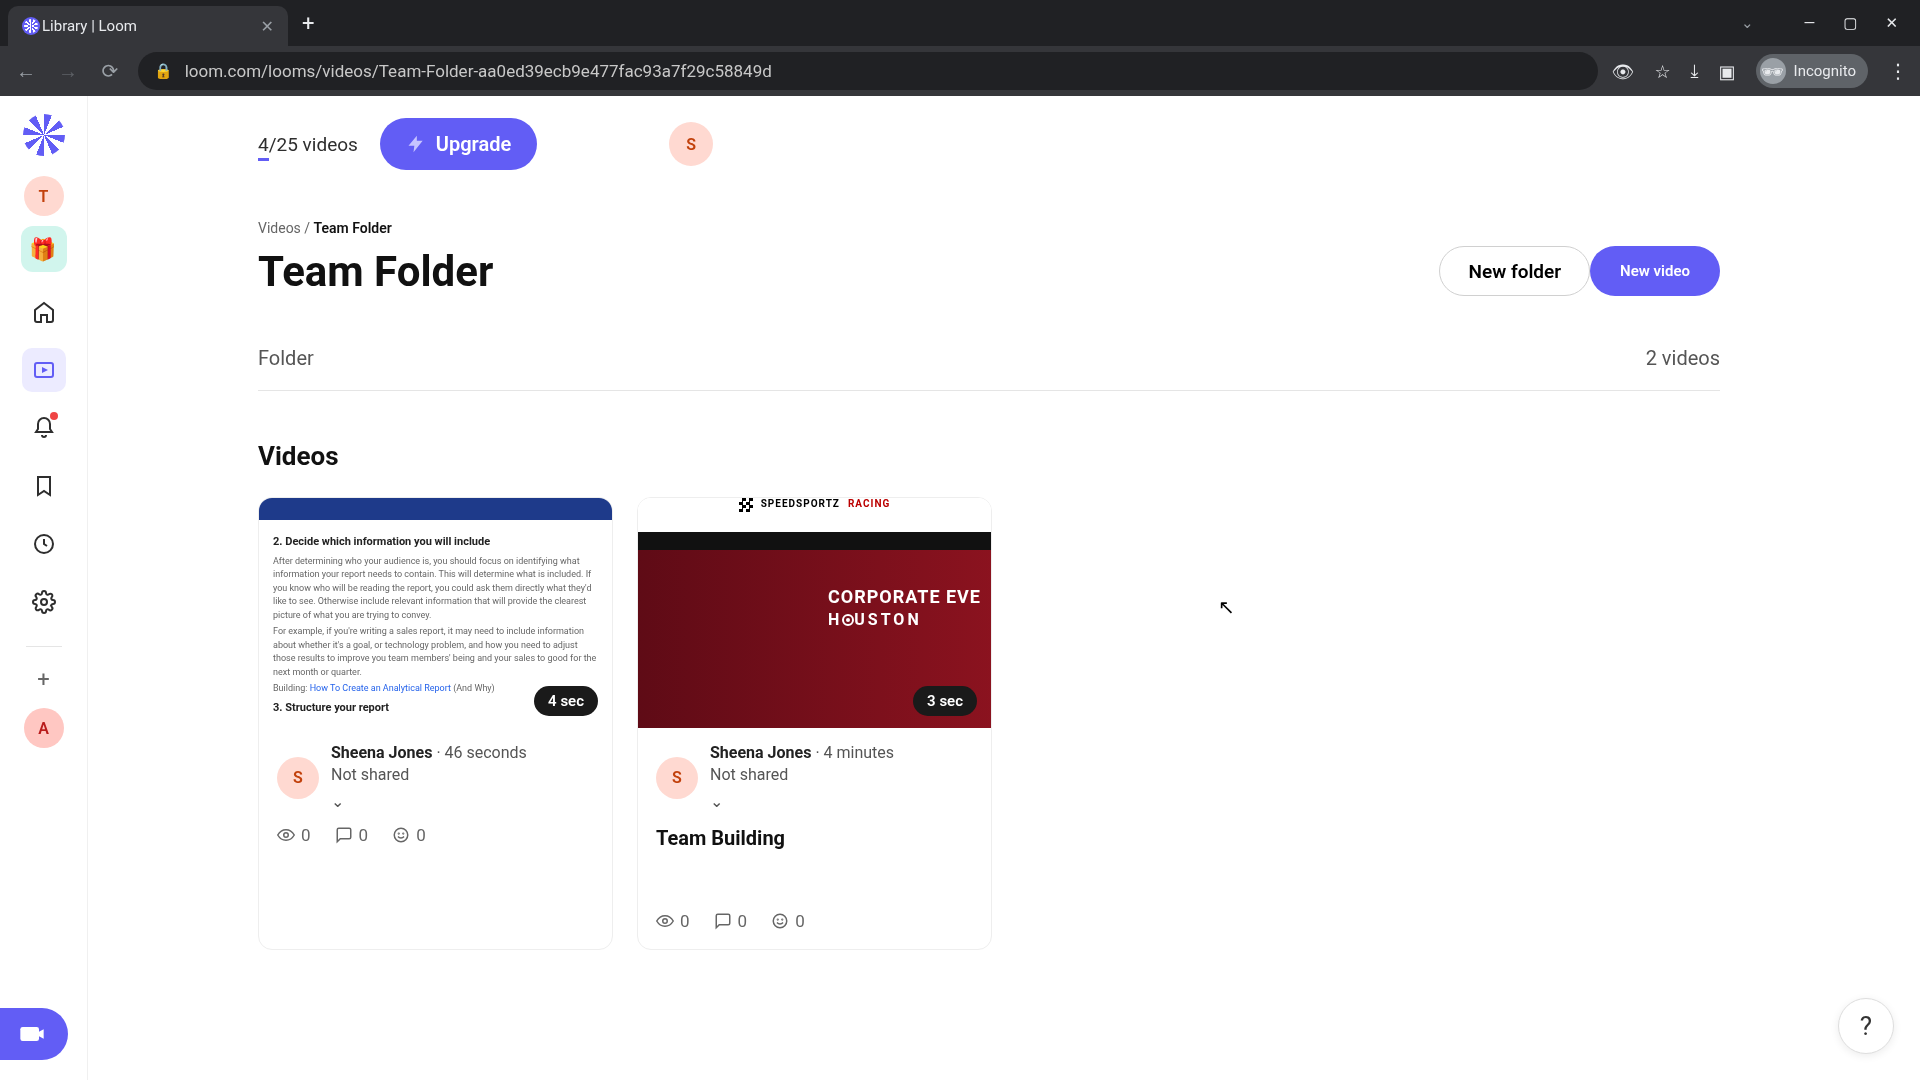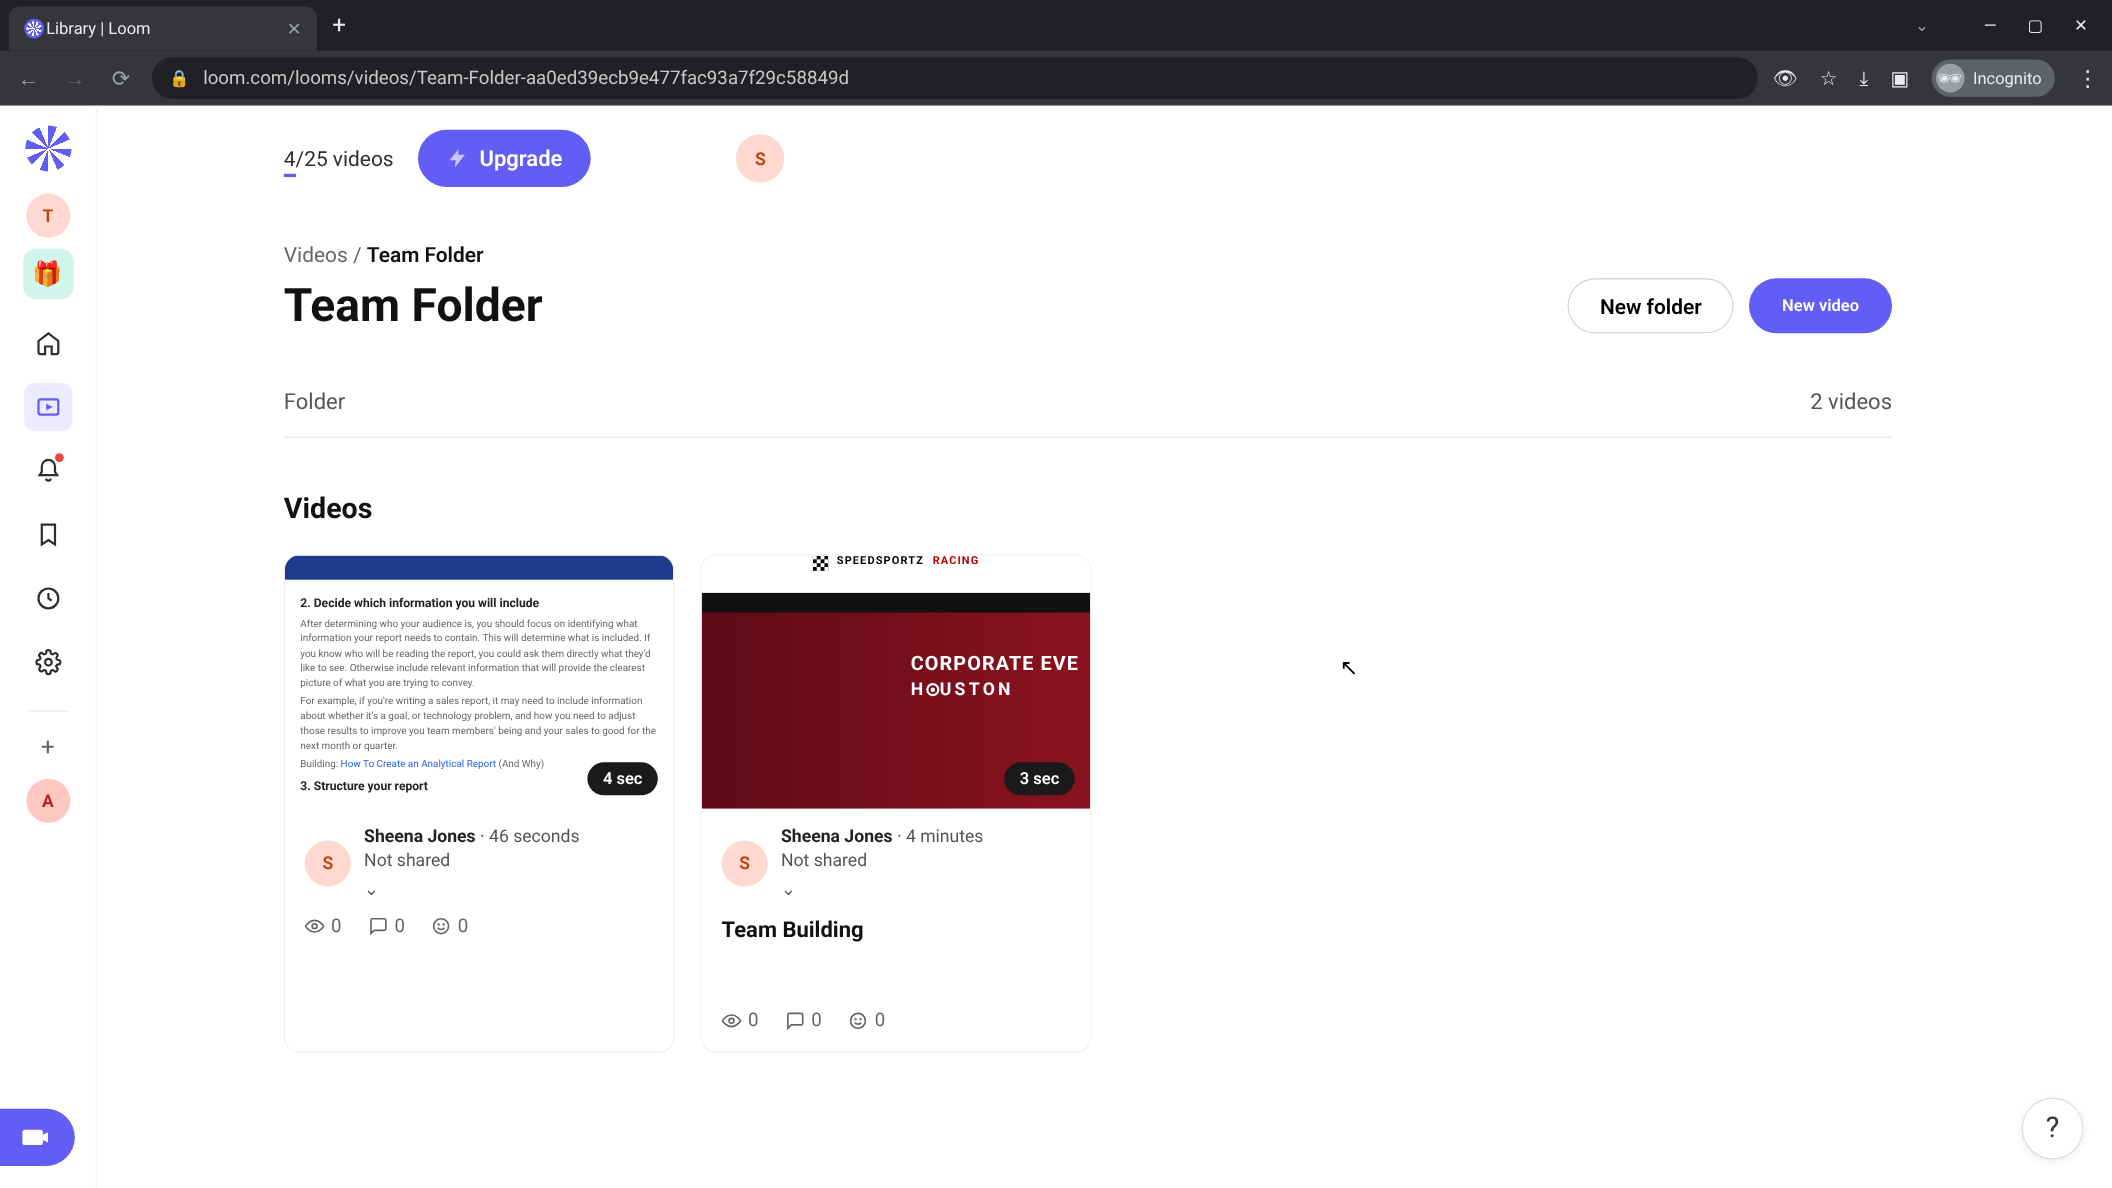--- a/index.html
+++ b/index.html
@@ -55,26 +55,26 @@
 .search-box { flex: 1; display: flex; align-items: center; gap: 14px; border: 1px solid #e5e5e5; border-radius: 999px; height: 58px; padding: 0 24px; }
 .search-box svg { width: 24px; height: 24px; stroke: #666; fill: none; stroke-width: 2; }
 .search-input { border: none; outline: none; font-size: 19px; color: #666; flex: 1; background: transparent; }
 .quota { font-size: 19px; color: #2e2e2e; }
 .quota .used { border-bottom: 3px solid #625df5; padding-bottom: 2px; }
 .upgrade-btn { display: flex; align-items: center; gap: 10px; background: #625df5; color: #fff; border: none; border-radius: 999px; height: 52px; padding: 0 26px; font-size: 20px; font-weight: 600; cursor: pointer; }
 .upgrade-btn svg { width: 20px; height: 20px; fill: #c7c4ff; }
 .user-av { width: 44px; height: 44px; border-radius: 50%; background: #ffd9d1; color: #c2410c; display: flex; align-items: center; justify-content: center; font-weight: 600; margin-left: 110px; }
 
 .content { padding: 50px 200px 0 170px; }
-.crumbs { font-size: 19px; color: #666; margin-bottom: 10px; }
+.crumbs { font-size: 14px; color: #666; margin-bottom: 10px; }
 .crumbs a { color: #666; text-decoration: none; }
 .crumbs .cur { color: #111; font-weight: 600; }
 .title-row { display: flex; align-items: center; justify-content: space-between; margin-bottom: 50px; }
 .folder-title { font-size: 42px; font-weight: 700; color: #111; }
-.title-actions { display: flex; gap: 14px; justify-content: flex-end; }
+.title-actions { display: flex; gap: 0; justify-content: flex-end; }
 .btn-outline { background: #fff; border: 1px solid #d0d0d0; border-radius: 999px; height: 50px; padding: 0 28px; font-size: 19px; font-weight: 600; cursor: pointer; }
 .btn-primary { background: #625df5; color: #fff; border: none; border-radius: 999px; height: 50px; padding: 0 30px; font-size: 15px; font-weight: 600; cursor: pointer; }
 
 .section-row { display: flex; justify-content: space-between; font-size: 20px; color: #555; padding-bottom: 20px; border-bottom: 1px solid #e5e5e5; margin-bottom: 50px; }
 .videos-heading { font-size: 26px; font-weight: 700; color: #111; margin-bottom: 26px; }
 
 .grid { display: flex; gap: 24px; }
 .card { width: 355px; border: 1px solid #eee; border-radius: 14px; overflow: hidden; background: #fff; }
 .thumb { position: relative; height: 230px; background: #f5f5f5; overflow: hidden; }
 .thumb .dur { position: absolute; bottom: 12px; right: 14px; background: #1a1a1a; color: #fff; font-size: 15px; font-weight: 600; padding: 6px 14px; border-radius: 999px; }

